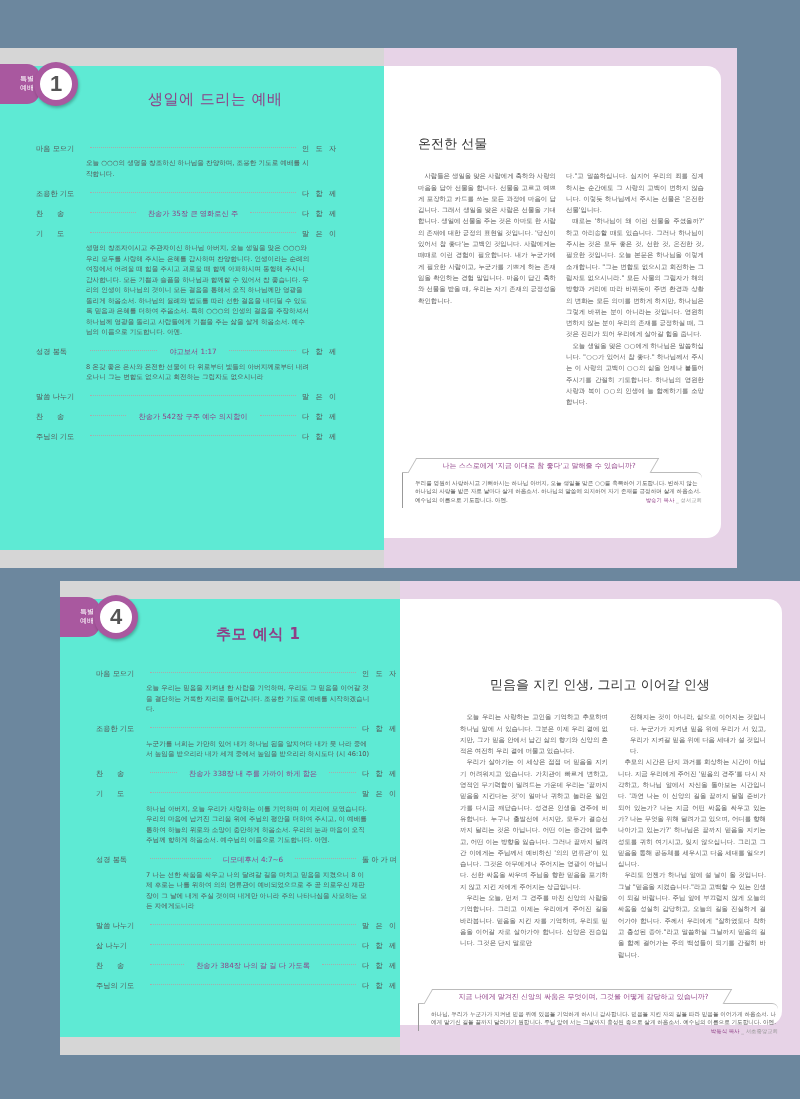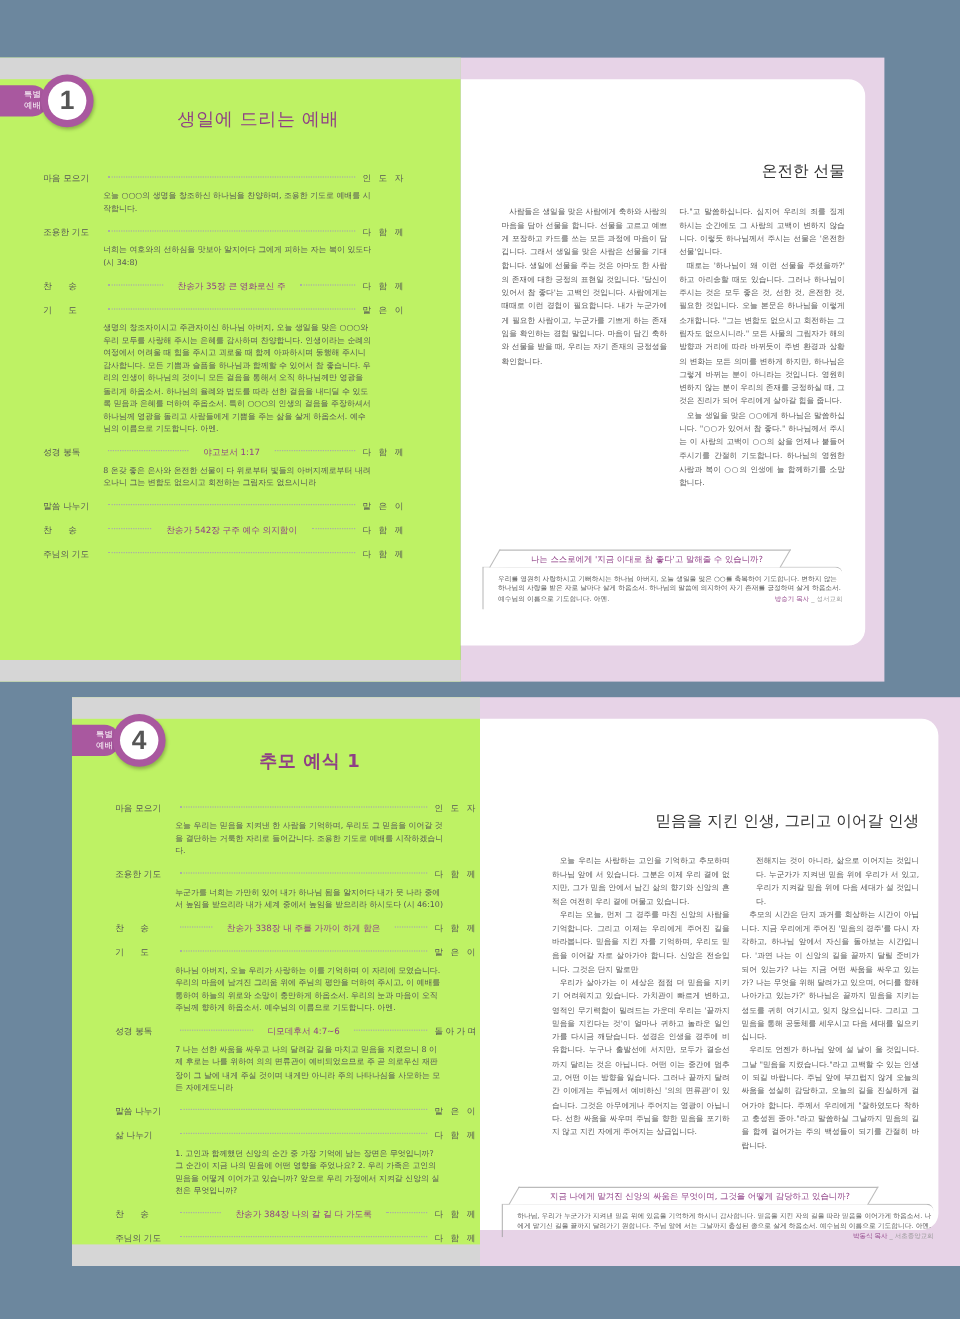--- a/index.html
+++ b/index.html
@@ -1,54 +1,54 @@
 <!DOCTYPE html>
 <html><head>
 <meta charset="utf-8">
 <style>
 *{box-sizing:border-box;margin:0;padding:0}
 html,body{width:800px;height:1099px;background:#6c879e;overflow:hidden}
 body{position:relative;font-family:"DejaVu Sans",sans-serif;color:#444}
 .spread{position:absolute;left:0;width:800px}
 .spread1{top:48px;height:520px}
 .spread2{top:581px;height:474px}
-.left-page{position:absolute;top:0;bottom:0;background:#bef264}
+.left-page{position:absolute;top:0;bottom:0;background:#5eead4}
 .spread1 .left-page{left:0;width:384px}
 .spread2 .left-page{left:60px;width:340px}
 .right-page{position:absolute;top:0;bottom:0;background:#e7d3e7}
 .spread1 .right-page{left:384px;width:353px}
 .spread2 .right-page{left:400px;width:400px}
 .gray-band{position:absolute;left:0;right:0;height:18px;background:#d6d6d6}
 .gray-band.top{top:0}
 .gray-band.bottom{bottom:0}
 .right-card{position:absolute;background:#fff;border-radius:0 14px 14px 0}
 .spread1 .right-card{left:0;top:18px;width:337px;bottom:30px}
 .spread2 .right-card{left:0;top:18px;width:382px;bottom:30px}
 .badge{position:absolute;display:flex;align-items:center}
 .spread1 .badge{left:0;top:14px}
 .spread2 .badge{left:60px;top:14px}
-.badge-tab{background:#a9589f;color:#fff;font-size:7px;line-height:9px;width:40px;height:26px;border-radius:0 13px 13px 0;display:flex;align-items:center;justify-content:flex-end;padding-right:6px;text-align:center}
+.badge-tab{background:#a9589f;color:#fff;font-size:7px;line-height:9px;width:40px;height:40px;border-radius:0 13px 13px 0;display:flex;align-items:center;justify-content:flex-end;padding-right:6px;text-align:center}
 .badge-circle{width:44px;height:44px;border-radius:50%;background:#a9589f;display:flex;align-items:center;justify-content:center;margin-left:-6px;box-shadow:1px 2px 3px rgba(0,0,0,.25)}
 .badge-num{width:32px;height:32px;border-radius:50%;background:#fff;color:#555;font-weight:bold;font-size:22px;display:flex;align-items:center;justify-content:center;font-family:"Liberation Sans",sans-serif}
 .page-title{position:absolute;font-size:15px;color:#8f3f86;letter-spacing:.5px}
 .spread1 .page-title{left:148px;top:42px}
 .spread2 .page-title{left:216px;top:44px;font-weight:bold}
 .order{position:absolute;font-size:7.2px;line-height:11px;color:#555}
 .spread1 .order{left:36px;top:86px;width:300px}
 .spread2 .order{left:96px;top:78px;width:300px}
 .row{display:flex;align-items:center;height:12px;margin:8px 0 4px}
 .row .lbl{width:48px;white-space:pre}
 .row .dots{flex:1;border-bottom:1px dotted #aaa;margin:0 6px;position:relative;height:1px;top:-1px}
 .row .mid{flex:0 0 auto;color:#8f3f86;padding:0 6px}
 .row .who{width:34px;text-align:right;letter-spacing:2px;white-space:pre}
 .para{padding-left:50px;padding-right:26px;font-size:6.6px;line-height:10.5px;color:#555;margin-bottom:2px}
 .article{position:absolute;font-family:"DejaVu Serif",serif;font-size:6.4px;line-height:11.3px;color:#555}
 .spread1 .article{left:34px;top:72px;width:286px}
 .spread2 .article{left:60px;top:80px;width:306px}
-.art-title{text-align:right;font-family:"DejaVu Sans",sans-serif;font-size:13px;color:#333;margin-bottom:22px}
+.art-title{text-align:left;font-family:"DejaVu Sans",sans-serif;font-size:13px;color:#333;margin-bottom:22px}
 .spread2 .art-title{margin-bottom:22px;padding-left:30px}
 .cols{display:flex;gap:10px}
 .col{flex:1;text-align:justify}
 .col p{text-indent:1em}
 .prayer-box{position:absolute;font-size:5.6px;line-height:8.6px;color:#555}
 .spread1 .prayer-box{left:18px;top:392px;width:300px}
 .spread2 .prayer-box{left:18px;top:390px;width:360px}
 .q-tab{position:relative;display:inline-block;border:1px solid #bbb;border-bottom:none;background:#fff;font-size:7px;color:#8f3f86;padding:3px 18px 2px 30px;transform:skewX(-30deg);margin-left:10px}
 .q-tab span{display:inline-block;transform:skewX(30deg)}
 .q-body{border-left:1px solid #999;border-top:1px solid #bbb;border-radius:0 6px 0 0;padding:6px 0 4px 12px;margin-top:-1px}
@@ -68,21 +68,20 @@
           <span class="lbl">마음 모으기</span>
           <span class="dots"></span>
           <span class="who">인 도 자</span>
         </div>
         <div class="para">오늘 ○○○의 생명을 창조하신 하나님을 찬양하며, 조용한 기도로 예배를 시작합니다.</div>
         <div class="row">
           <span class="lbl">조용한 기도</span>
           <span class="dots"></span>
           <span class="who">다 함 께</span>
         </div>
-        <div class="para">너희는 여호와의 선하심을 맛보아 알지어다 그에게 피하는 자는 복이 있도다 (시 34:8)</div>
         <div class="row">
           <span class="lbl">찬      송</span>
           <span class="dots"></span>
           <span class="mid">찬송가 35장  큰 영화로신 주</span>
           <span class="dots"></span>
           <span class="who">다 함 께</span>
         </div>
         <div class="row">
           <span class="lbl">기      도</span>
           <span class="dots"></span>
@@ -193,21 +192,20 @@
       <div class="row">
         <span class="lbl">말씀 나누기</span>
         <span class="dots"></span>
         <span class="who">맡 은 이</span>
       </div>
       <div class="row">
         <span class="lbl">삶 나누기</span>
         <span class="dots"></span>
         <span class="who">다 함 께</span>
       </div>
-      <div class="para">1. 고인과 함께했던 신앙의 순간 중 가장 기억에 남는 장면은 무엇입니까? 그 순간이 지금 나의 믿음에 어떤 영향을 주었나요? 2. 우리 가족은 고인의 믿음을 어떻게 이어가고 있습니까? 앞으로 우리 가정에서 지켜갈 신앙의 실천은 무엇입니까?</div>
       <div class="row">
         <span class="lbl">찬      송</span>
         <span class="dots"></span>
         <span class="mid">찬송가 384장 나의 갈 길 다 가도록</span>
         <span class="dots"></span>
         <span class="who">다 함 께</span>
       </div>
       <div class="row">
         <span class="lbl">주님의 기도</span>
         <span class="dots"></span>
@@ -222,22 +220,22 @@
         <div class="badge-num">4</div>
       </div>
   </div>
   <div class="right-page">
     <div class="right-card">
       <div class="article">
         <div class="art-title">믿음을 지킨 인생, 그리고 이어갈 인생</div>
         <div class="cols">
           <div class="col" id="a2c1">
               <p>오늘 우리는 사랑하는 고인을 기억하고 추모하며 하나님 앞에 서 있습니다. 그분은 이제 우리 곁에 없지만, 그가 믿음 안에서 남긴 삶의 향기와 신앙의 흔적은 여전히 우리 곁에 머물고 있습니다.</p>
+              <p>우리가 살아가는 이 세상은 점점 더 믿음을 지키기 어려워지고 있습니다. 가치관이 빠르게 변하고, 영적인 무기력함이 밀려드는 가운데 우리는 '끝까지 믿음을 지킨다는 것'이 얼마나 귀하고 놀라운 일인가를 다시금 깨닫습니다. 성경은 인생을 경주에 비유합니다. 누구나 출발선에 서지만, 모두가 결승선까지 달리는 것은 아닙니다. 어떤 이는 중간에 멈추고, 어떤 이는 방향을 잃습니다. 그러나 끝까지 달려간 이에게는 주님께서 예비하신 '의의 면류관'이 있습니다. 그것은 아무에게나 주어지는 영광이 아닙니다. 선한 싸움을 싸우며 주님을 향한 믿음을 포기하지 않고 지킨 자에게 주어지는 상급입니다.</p>
               <p>우리는 오늘, 먼저 그 경주를 마친 신앙의 사람을 기억합니다. 그리고 이제는 우리에게 주어진 길을 바라봅니다. 믿음을 지킨 자를 기억하며, 우리도 믿음을 이어갈 자로 살아가야 합니다. 신앙은 전승입니다. 그것은 단지 말로만</p>
-              <p>우리가 살아가는 이 세상은 점점 더 믿음을 지키기 어려워지고 있습니다. 가치관이 빠르게 변하고, 영적인 무기력함이 밀려드는 가운데 우리는 '끝까지 믿음을 지킨다는 것'이 얼마나 귀하고 놀라운 일인가를 다시금 깨닫습니다. 성경은 인생을 경주에 비유합니다. 누구나 출발선에 서지만, 모두가 결승선까지 달리는 것은 아닙니다. 어떤 이는 중간에 멈추고, 어떤 이는 방향을 잃습니다. 그러나 끝까지 달려간 이에게는 주님께서 예비하신 '의의 면류관'이 있습니다. 그것은 아무에게나 주어지는 영광이 아닙니다. 선한 싸움을 싸우며 주님을 향한 믿음을 포기하지 않고 지킨 자에게 주어지는 상급입니다.</p>
             </div>
           <div class="col" id="a2c2">
               <p style="text-indent: 0px; margin-left: 12px;">전해지는 것이 아니라, 삶으로 이어지는 것입니다. 누군가가 지켜낸 믿음 위에 우리가 서 있고, 우리가 지켜갈 믿음 위에 다음 세대가 설 것입니다.</p>
               <p>추모의 시간은 단지 과거를 회상하는 시간이 아닙니다. 지금 우리에게 주어진 '믿음의 경주'를 다시 자각하고, 하나님 앞에서 자신을 돌아보는 시간입니다. '과연 나는 이 신앙의 길을 끝까지 달릴 준비가 되어 있는가? 나는 지금 어떤 싸움을 싸우고 있는가? 나는 무엇을 위해 달려가고 있으며, 어디를 향해 나아가고 있는가?' 하나님은 끝까지 믿음을 지키는 성도를 귀히 여기시고, 잊지 않으십니다. 그리고 그 믿음을 통해 공동체를 세우시고 다음 세대를 일으키십니다.</p>
               <p>우리도 언젠가 하나님 앞에 설 날이 올 것입니다. 그날 "믿음을 지켰습니다."라고 고백할 수 있는 인생이 되길 바랍니다. 주님 앞에 부끄럽지 않게 오늘의 싸움을 성실히 감당하고, 오늘의 길을 진실하게 걸어가야 합니다. 주께서 우리에게 "잘하였도다 착하고 충성된 종아."라고 말씀하실 그날까지 믿음의 길을 함께 걸어가는 주의 백성들이 되기를 간절히 바랍니다.</p>
             </div>
         </div>
       </div>
       <div class="prayer-box">
         <div class="q-tab"><span>지금 나에게 맡겨진 신앙의 싸움은 무엇이며, 그것을 어떻게 감당하고 있습니까?</span></div>

